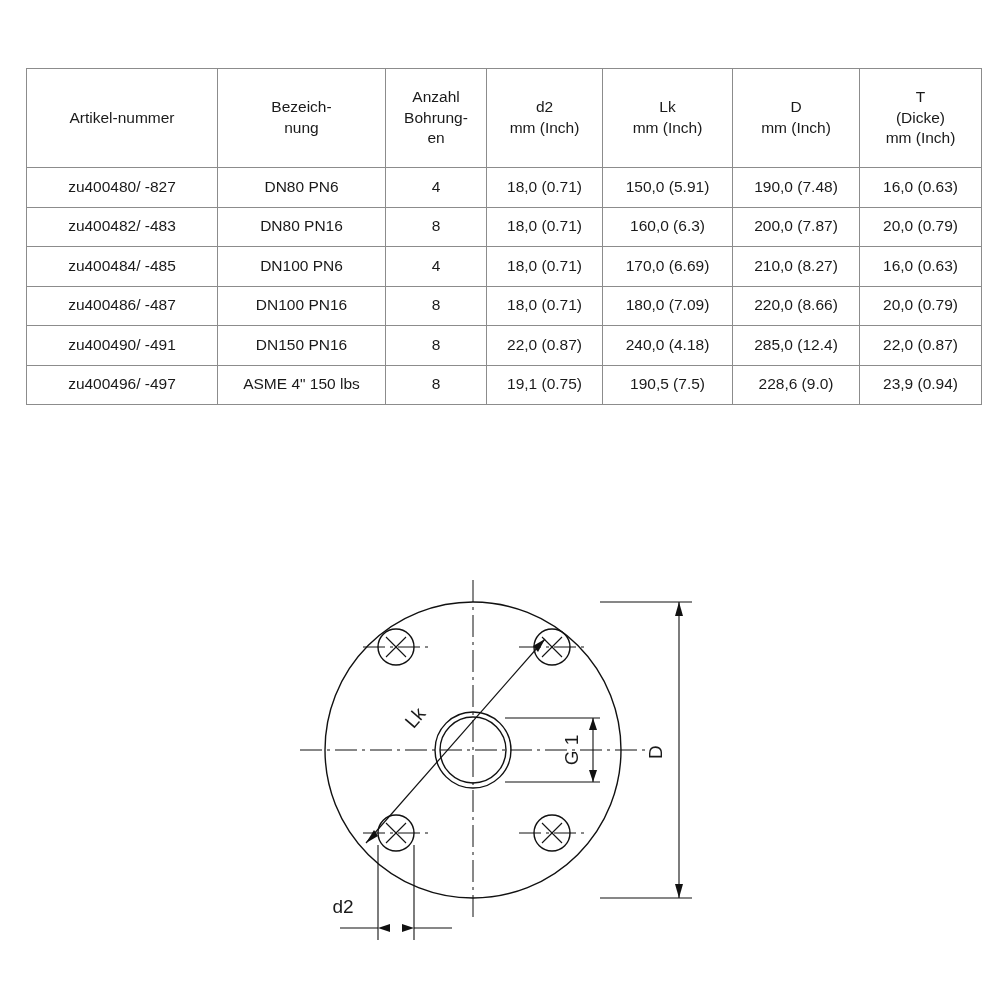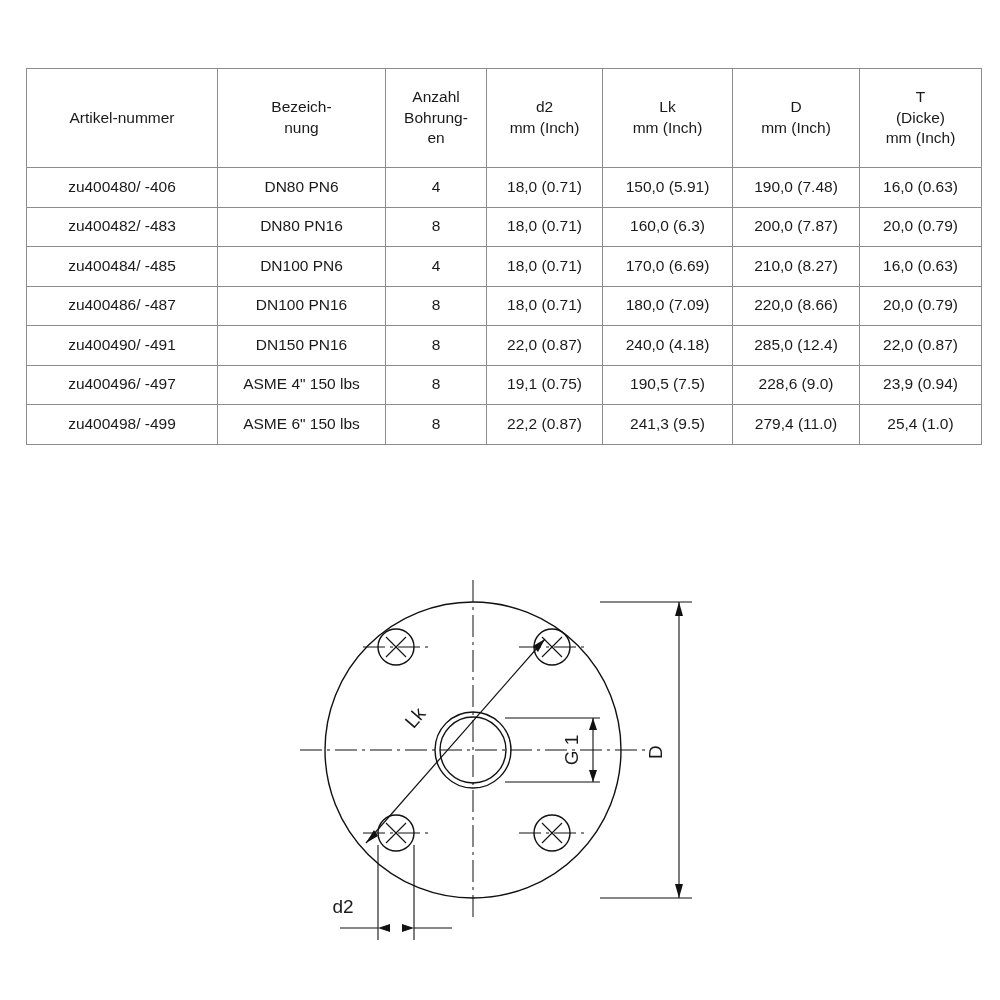--- a/index.html
+++ b/index.html
@@ -104,21 +104,21 @@
         </th>
         <th class="col-t">
           <span class="cell-head-line">T</span>
           <span class="cell-head-line">(Dicke)</span>
           <span class="cell-head-line">mm (Inch)</span>
         </th>
       </tr>
     </thead>
     <tbody>
       <tr>
-        <td>zu400480/ -406</td>
+        <td>zu400480/ -827</td>
         <td>DN80 PN6</td>
         <td>4</td>
         <td>18,0 (0.71)</td>
         <td>150,0 (5.91)</td>
         <td>190,0 (7.48)</td>
         <td>16,0 (0.63)</td>
       </tr>
       <tr>
         <td>zu400482/ -483</td>
         <td>DN80 PN16</td>
@@ -156,29 +156,20 @@
         <td>22,0 (0.87)</td>
       </tr>
       <tr>
         <td>zu400496/ -497</td>
         <td>ASME 4" 150 lbs</td>
         <td>8</td>
         <td>19,1 (0.75)</td>
         <td>190,5 (7.5)</td>
         <td>228,6 (9.0)</td>
         <td>23,9 (0.94)</td>
-      </tr>
-      <tr>
-        <td>zu400498/ -499</td>
-        <td>ASME 6" 150 lbs</td>
-        <td>8</td>
-        <td>22,2 (0.87)</td>
-        <td>241,3 (9.5)</td>
-        <td>279,4 (11.0)</td>
-        <td>25,4 (1.0)</td>
       </tr>
     </tbody>
   </table>
 </div>
 
 <div class="drawing">
   <svg width="1000" height="420" viewBox="0 0 1000 420" xmlns="http://www.w3.org/2000/svg">
 
     <g fill="none" stroke="#111111" stroke-width="1.4">
 

